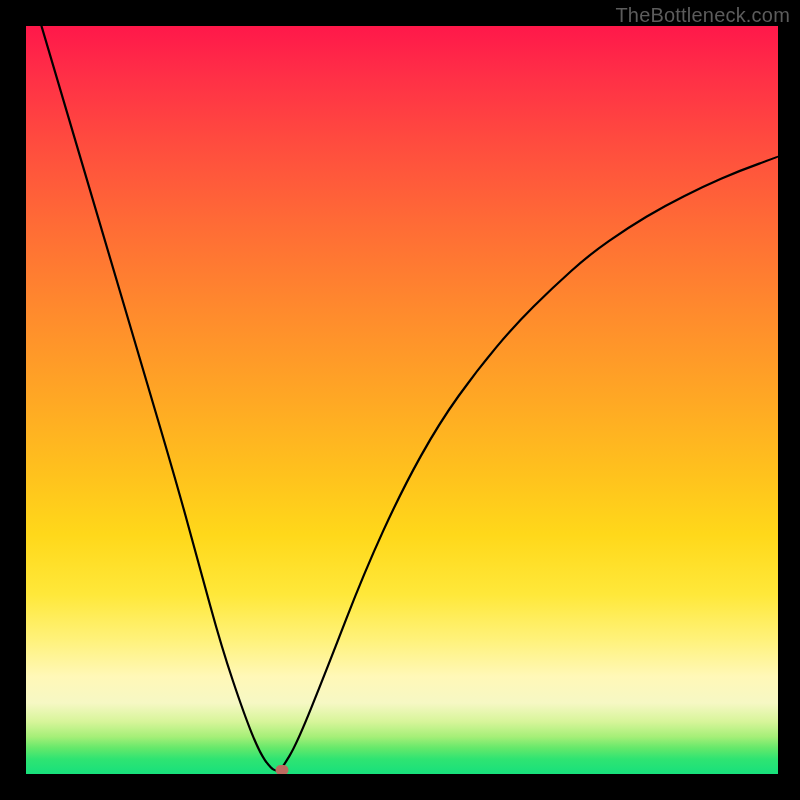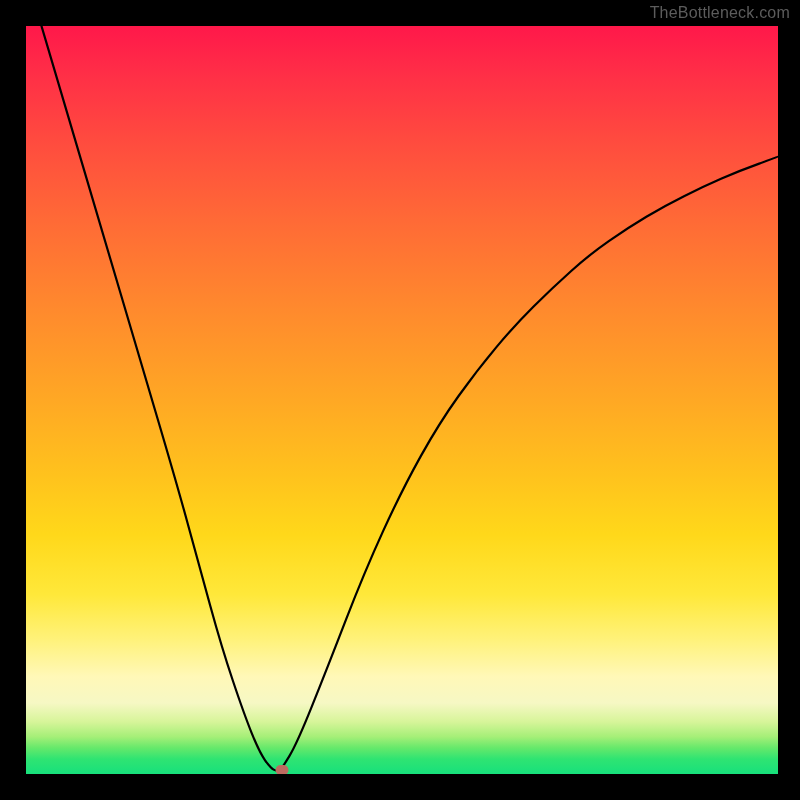--- a/index.html
+++ b/index.html
@@ -48,21 +48,21 @@
       #66e96b 96.5%,
       #2fe472 98%,
       #17e07c 100%
     );
   }
   .watermark {
     position: absolute;
     top: 4px;
     right: 10px;
     color: #5c5c5c;
-    font-size: 16px;
+    font-size: 20px;
     letter-spacing: 0.2px;
     user-select: none;
   }
   svg.curve {
     position: absolute;
     left: 0; top: 0;
     width: 752px;
     height: 748px;
     overflow: visible;
   }

